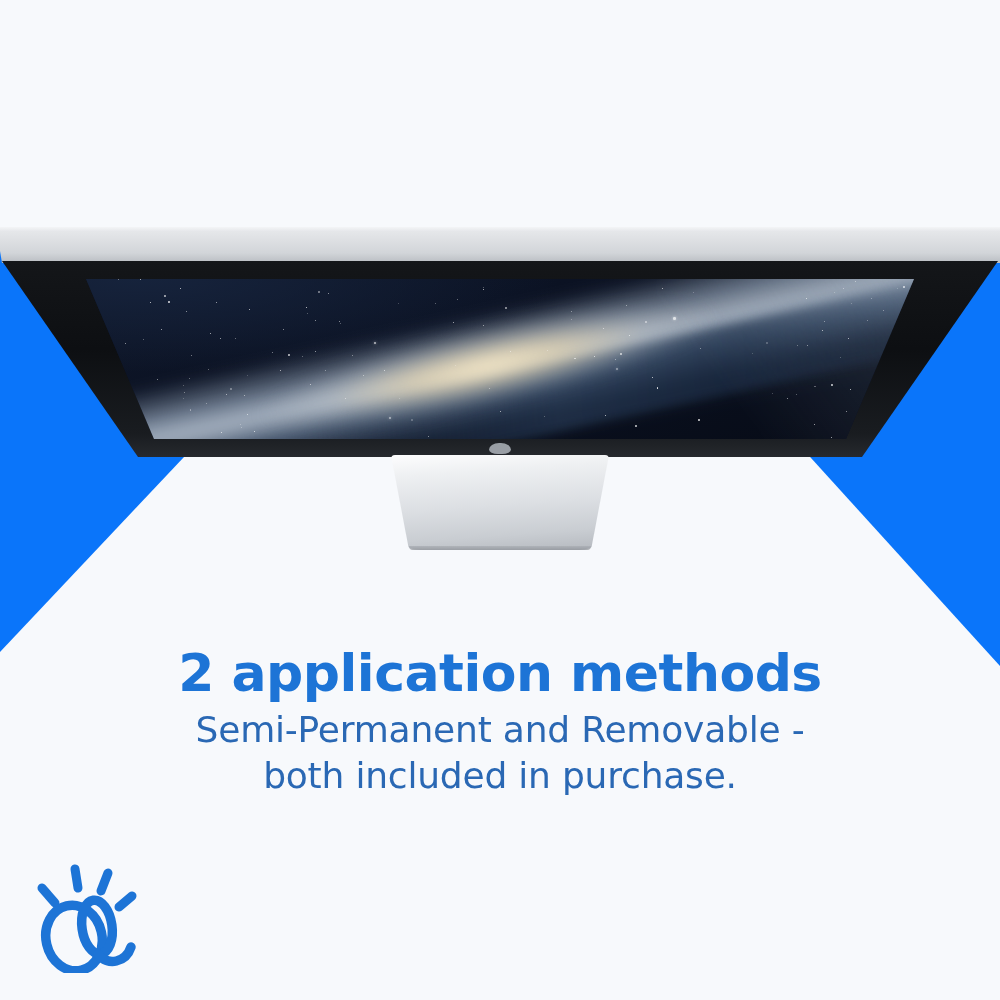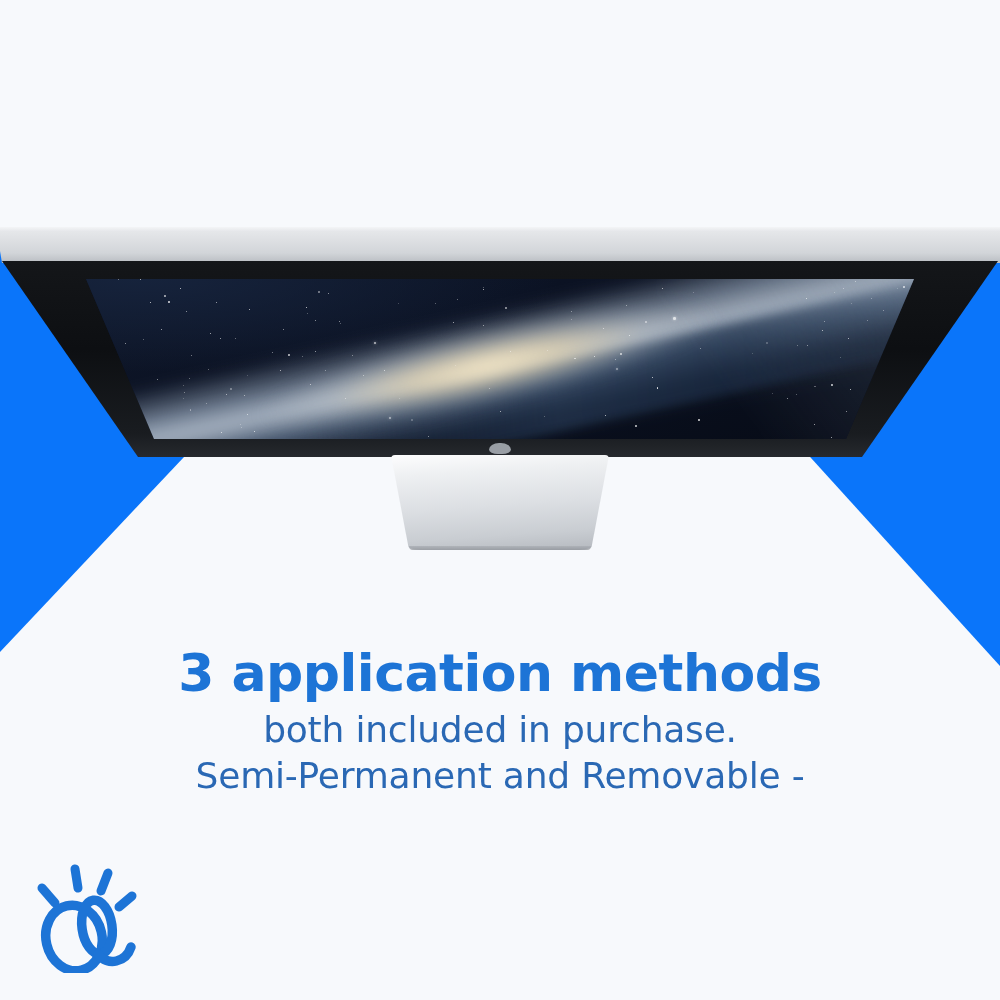--- a/index.html
+++ b/index.html
@@ -375,24 +375,24 @@
     </div>
     <div class="apple-logo"></div>
   </div>
 
   <div class="stand-round">
     <div class="stand-shape"></div>
     <div class="stand-edge"></div>
   </div>
 
   <div class="copy">
-    <div class="copy-title">3 application methods</div>
+    <div class="copy-title">2 application methods</div>
     <div class="copy-sub">
+      <div>Semi-Permanent and Removable -</div>
       <div>both included in purchase.</div>
-      <div>Semi-Permanent and Removable -</div>
     </div>
   </div>
 
   <div class="brand">
     <svg viewBox="0 0 120 118" width="120" height="118" aria-hidden="true">
       <g fill="none" stroke="#1d74d6" stroke-width="9" stroke-linecap="round">
 
         <line x1="14" y1="33" x2="27" y2="48"></line>
         <line x1="47" y1="14" x2="50" y2="33"></line>
         <line x1="80" y1="18" x2="73" y2="36"></line>

